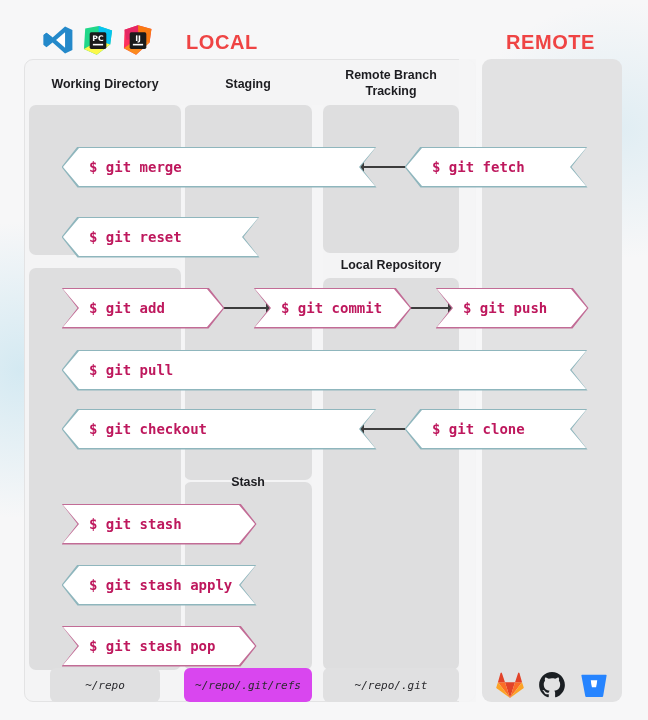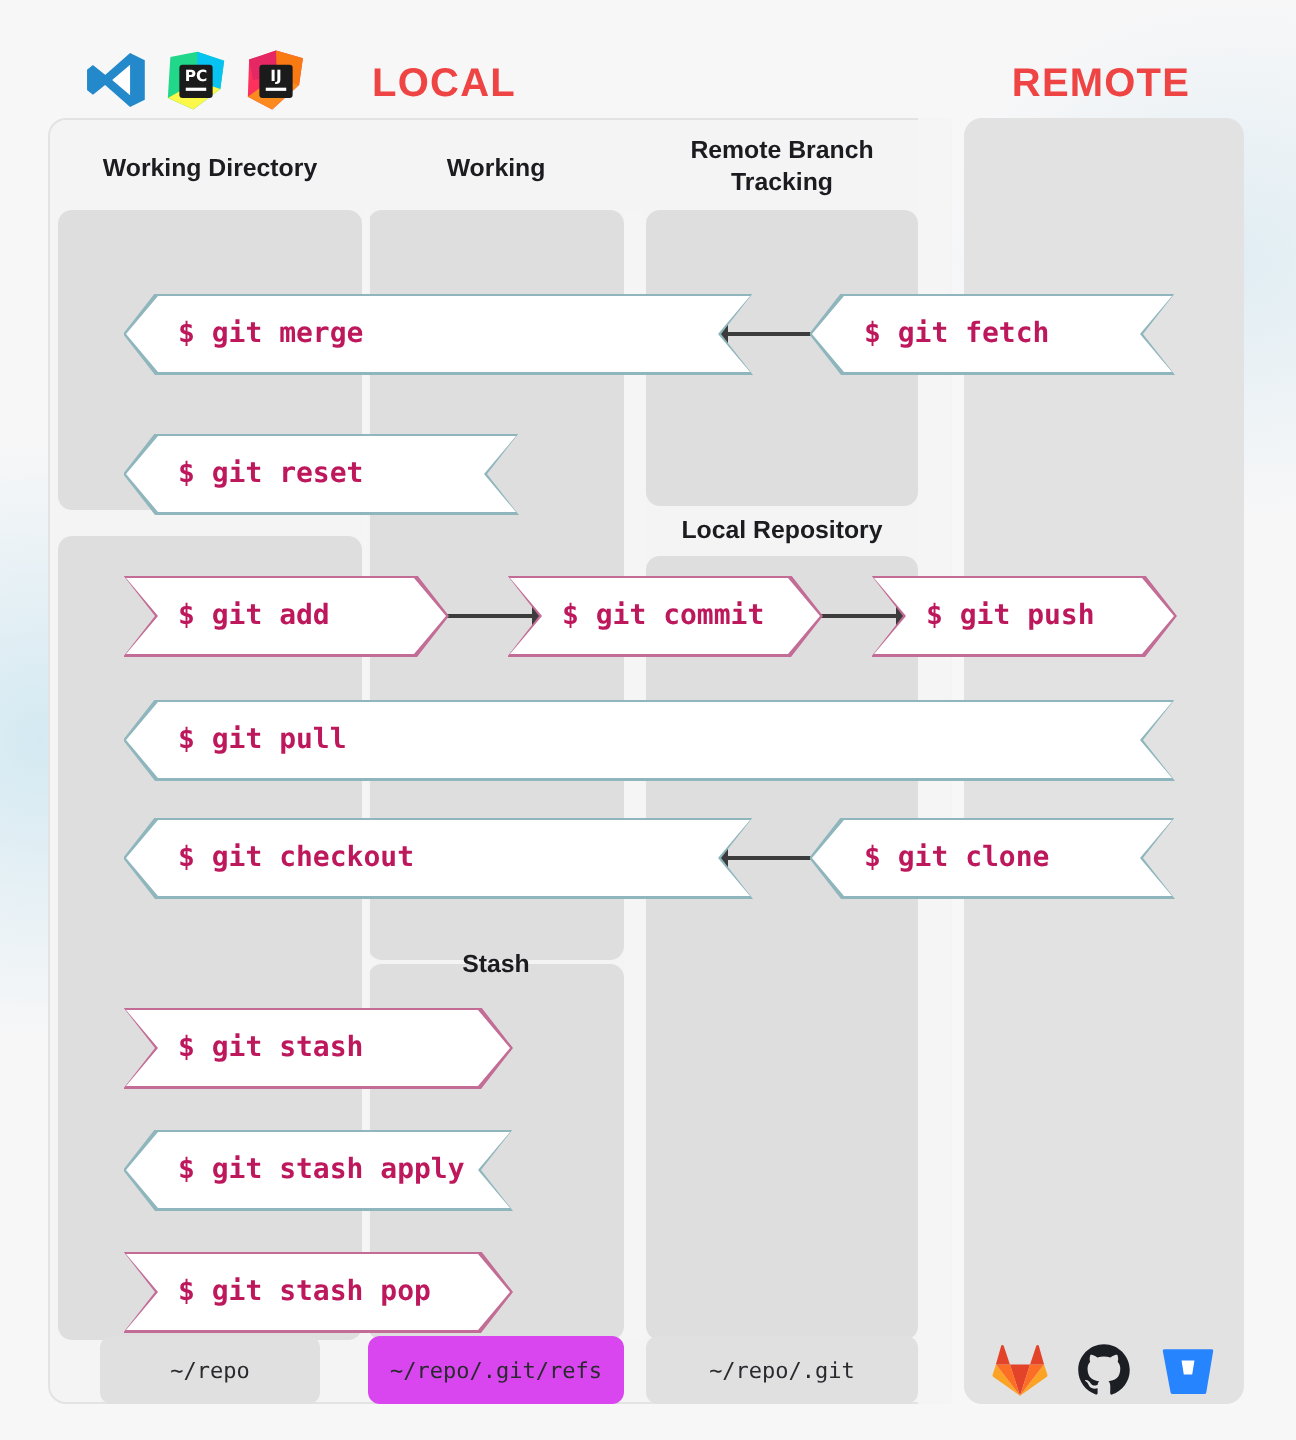--- a/index.html
+++ b/index.html
@@ -129,20 +129,21 @@
     position: absolute;
     height: 34px;
     background: #e3e3e4;
     border-radius: 6px;
     display: flex;
     align-items: center;
     justify-content: center;
     font-family: "DejaVu Sans Mono", monospace;
     font-size: 11px;
     color: #2a2a2e;
+    font-style: italic;
   }
   #path-wd  { left: 50px;  top: 668px; width: 110px; background:#e0e0e1; }
   #path-st  { left: 184px; top: 668px; width: 128px; background:#d946ef; }
   #path-rbt { left: 323px; top: 668px; width: 136px; background:#e0e0e1; }
 
   #remote-icons {
     position: absolute;
     left: 482px; top: 664px;
     width: 140px; height: 42px;
     display: flex;
@@ -255,21 +256,21 @@
         <text x="50" y="52" font-family="DejaVu Sans, sans-serif" font-size="24" font-weight="bold" fill="#ffffff" text-anchor="middle">IJ</text>
         <rect x="34" y="62" width="32" height="5" fill="#ffffff"></rect>
       </svg>
     </div>
 
     <div class="zone-title" id="title-local">LOCAL</div>
     <div class="zone-title" id="title-remote">REMOTE</div>
   </div>
 
   <div class="col-head" id="head-wd">Working Directory</div>
-  <div class="col-head" id="head-staging">Working</div>
+  <div class="col-head" id="head-staging">Staging</div>
   <div class="col-head" id="head-rbt">
     <span>Remote Branch</span><br>
     <span>Tracking</span>
   </div>
 
   <div class="section-label" id="label-localrepo">Local Repository</div>
   <div class="section-label" id="label-stash">Stash</div>
 
   <div class="connector" style="left:363px; top:166px; width:54px;"></div>
   <div class="arrowhead" style="left:356px; top:162px; transform:rotate(180deg);"></div>

